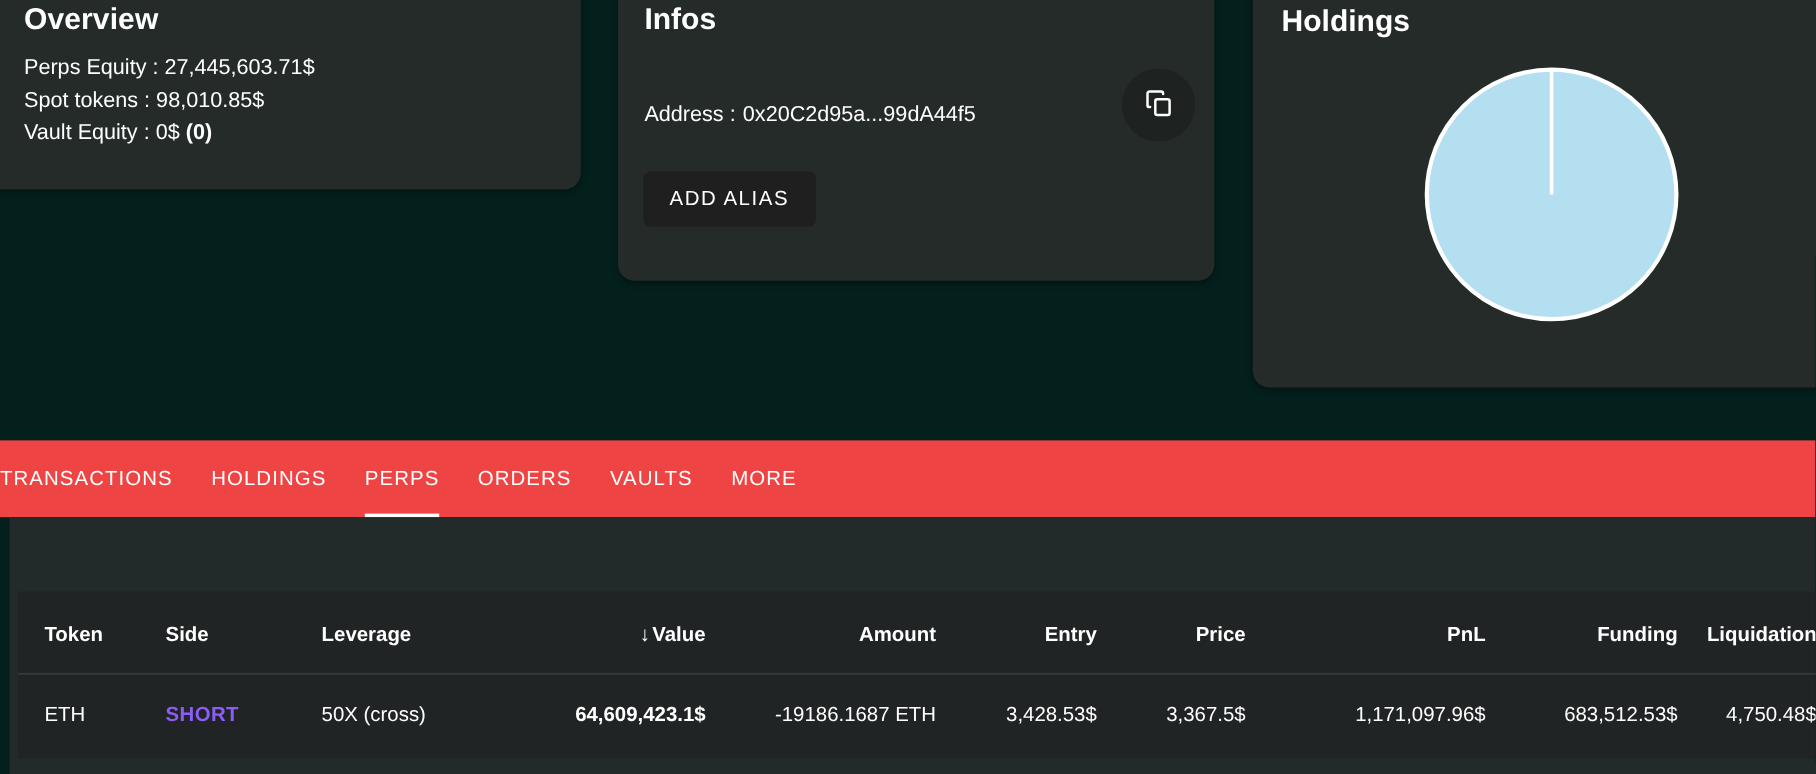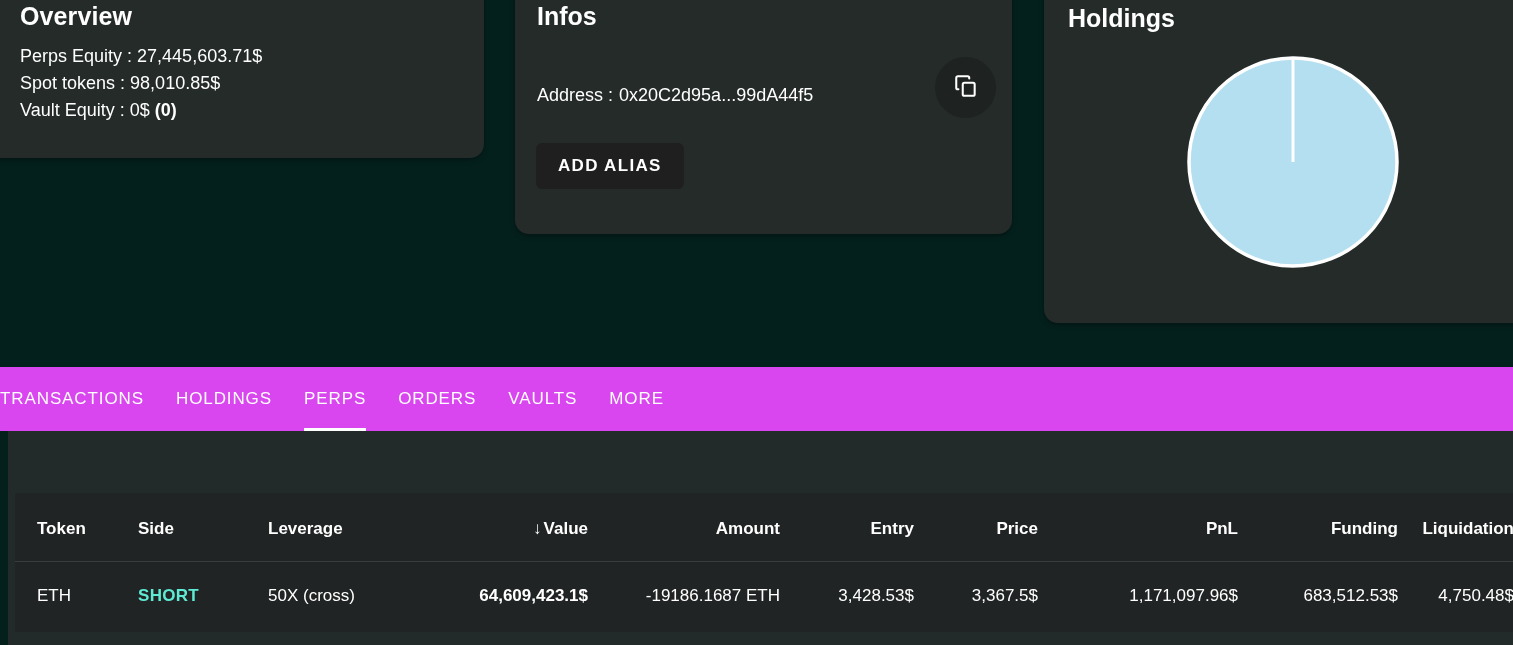--- a/index.html
+++ b/index.html
@@ -95,21 +95,21 @@
     left: 536px - 515px;
     left: 21px;
     top: 165px;
     background: #1f1f1f;
     color: #ffffff;
     border: none;
     border-radius: 6px;
     padding: 13px 22px;
     font-family: "Liberation Sans", sans-serif;
     font-size: 17px;
-    font-weight: bold;
+    font-weight: normal;
     letter-spacing: 1.3px;
     cursor: pointer;
   }
 
   
   #holdings-card {
     left: 1044px;
     top: -20px;
     width: 500px;
     height: 343px;
@@ -130,21 +130,21 @@
     height: 214px;
   }
 
   
   #tabbar {
     position: absolute;
     left: 0;
     top: 367px;
     width: 1513px;
     height: 64px;
-    background: #d946ef;
+    background: #ef4444;
     display: flex;
     align-items: stretch;
   }
   .tab {
     position: relative;
     display: flex;
     align-items: center;
     padding: 0 16px;
     color: #ffffff;
     font-size: 17px;
@@ -205,21 +205,21 @@
   #perps-table th.col-side,  #perps-table td.col-side  { text-align: left; width: 130px; }
   #perps-table th.col-lev,   #perps-table td.col-lev   { text-align: left; width: 152px; }
   #perps-table th.col-value, #perps-table td.col-value { width: 176px; padding-right: 8px; }
   #perps-table th.col-amount,#perps-table td.col-amount{ width: 192px; padding-right: 8px; }
   #perps-table th.col-entry, #perps-table td.col-entry { width: 134px; padding-right: 8px; }
   #perps-table th.col-price, #perps-table td.col-price { width: 124px; padding-right: 8px; }
   #perps-table th.col-pnl,   #perps-table td.col-pnl   { width: 200px; padding-right: 8px; }
   #perps-table th.col-fund,  #perps-table td.col-fund  { width: 160px; padding-right: 8px; }
   #perps-table th.col-liq,   #perps-table td.col-liq   { width: 122px; padding-right: 14px; }
 
-  .side-short { color: #5eead4; font-weight: bold; letter-spacing: .3px; }
+  .side-short { color: #8b5cf6; font-weight: bold; letter-spacing: .3px; }
   .value-cell { font-weight: bold; }
   .pos { color: #1b7a1b; }
   .sort-arrow { display: inline-block; margin-right: 2px; font-weight: normal; }
 </style>
 </head>
 <body>
 
 <div class="page">
 
   <section class="card" id="overview-card">

